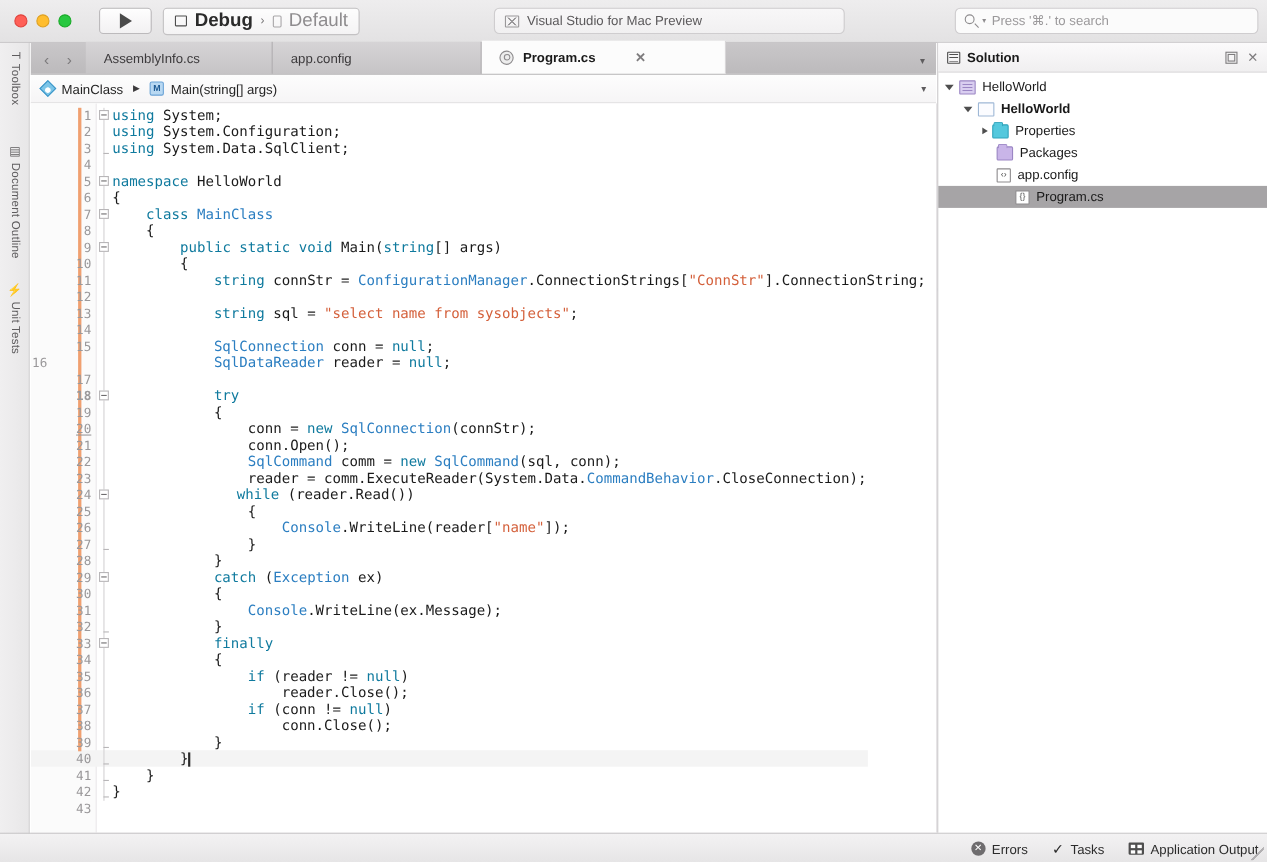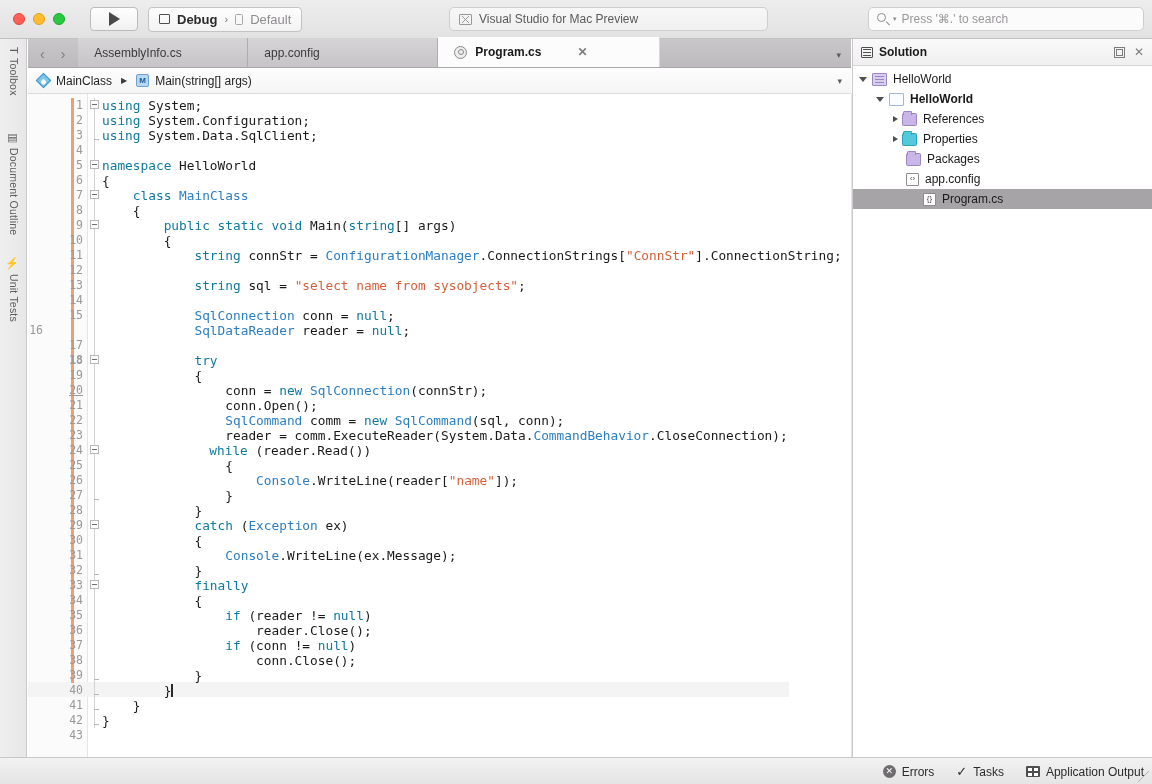--- a/index.html
+++ b/index.html
@@ -44,21 +44,21 @@
     background: linear-gradient(to bottom,#fdfdfd,#f4f3f4);
     border: 1px solid #c4c2c4; border-radius: 4px;
     display: flex; align-items: center; padding: 0 10px; gap: 7px;
   }
   .cfg-sq {
     width: 11px; height: 10px; border: 1.6px solid #4e4e4e; border-radius: 1px;
   }
   .cfg-dev {
     width: 8px; height: 11px; border: 1.4px solid #a8a6a8; border-radius: 1.5px;
   }
-  .cfg-txt { font-size: 13px; color: #2b2b2b; font-weight: bold; }
+  .cfg-txt { font-size: 17px; color: #2b2b2b; font-weight: bold; }
   .cfg-txt.dim { color: #8e8c8e; font-weight: normal; }
   .cfg-sep { font-size: 11px; color: #777577; }
 
   .title-field {
     position: absolute; left: 449px; top: 7px; width: 319px; height: 24px;
     background: linear-gradient(to bottom,#f8f7f8,#f1f0f1);
     border: 1px solid #cfcdcf; border-radius: 5px;
     display: flex; align-items: center; padding: 0 9px; gap: 7px;
   }
   .title-ico {
@@ -510,21 +510,21 @@
         <div class="cl" style="top: 274px; left: 74px;"><span class="p">            {</span></div>
         <div class="ln" style="top: 289px; right: 768px; text-decoration: underline;">20</div>
         <div class="cl" style="top: 289px; left: 74px;"><span class="p">                conn = </span><span class="k">new</span><span class="p"> </span><span class="t">SqlConnection</span><span class="p">(connStr);</span></div>
         <div class="ln" style="top: 304px; right: 768px;">21</div>
         <div class="cl" style="top: 304px; left: 74px;"><span class="p">                conn.Open();</span></div>
         <div class="ln" style="top: 319px; right: 768px;">22</div>
         <div class="cl" style="top: 319px; left: 74px;"><span class="p">                </span><span class="t">SqlCommand</span><span class="p"> comm = </span><span class="k">new</span><span class="p"> </span><span class="t">SqlCommand</span><span class="p">(sql, conn);</span></div>
         <div class="ln" style="top: 334px; right: 768px;">23</div>
         <div class="cl" style="top: 334px; left: 74px;"><span class="p">                reader = comm.ExecuteReader(System.Data.</span><span class="t">CommandBehavior</span><span class="p">.CloseConnection);</span></div>
         <div class="ln" style="top: 349px; right: 768px;">24</div>
-        <div class="cl" style="top: 349px; left: 58px;"><span class="p">                </span><span class="k">while</span><span class="p"> (reader.Read())</span></div>
+        <div class="cl" style="top: 349px; left: 64px;"><span class="p">                </span><span class="k">while</span><span class="p"> (reader.Read())</span></div>
         <div class="ln" style="top: 364px; right: 768px; text-align: right;">25</div>
         <div class="cl" style="top: 364px; left: 74px;"><span class="p">                {</span></div>
         <div class="ln" style="top: 379px; right: 768px;">26</div>
         <div class="cl" style="top: 379px; left: 74px;"><span class="p">                    </span><span class="t">Console</span><span class="p">.WriteLine(reader[</span><span class="s">"name"</span><span class="p">]);</span></div>
         <div class="ln" style="top: 394px; right: 768px;">27</div>
         <div class="cl" style="top: 394px; left: 74px;"><span class="p">                }</span></div>
         <div class="ln" style="top: 409px; right: 768px;">28</div>
         <div class="cl" style="top: 409px; left: 74px;"><span class="p">            }</span></div>
         <div class="ln" style="top: 424px; right: 768px;">29</div>
         <div class="cl" style="top: 424px; left: 74px;"><span class="p">            </span><span class="k">catch</span><span class="p"> (</span><span class="t">Exception</span><span class="p"> ex)</span></div>
@@ -601,25 +601,20 @@
           <span class="tico sln"></span>
           <span class="tlbl">HelloWorld</span>
         </div>
         <div class="trow" style="padding-left: 23px;">
           <span class="tri open"></span>
           <span class="tico proj"></span>
           <span class="tlbl bold">HelloWorld</span>
         </div>
         <div class="trow" style="padding-left: 40px;">
           <span class="tri "></span>
-          <span class="tico fpurple"></span>
-          <span class="tlbl">References</span>
-        </div>
-        <div class="trow" style="padding-left: 40px;">
-          <span class="tri "></span>
           <span class="tico fcyan"></span>
           <span class="tlbl">Properties</span>
         </div>
         <div class="trow" style="padding-left: 40px;">
           <span class="tri none"></span>
           <span class="tico fpurple"></span>
           <span class="tlbl">Packages</span>
         </div>
         <div class="trow" style="padding-left: 40px;">
           <span class="tri none"></span>

